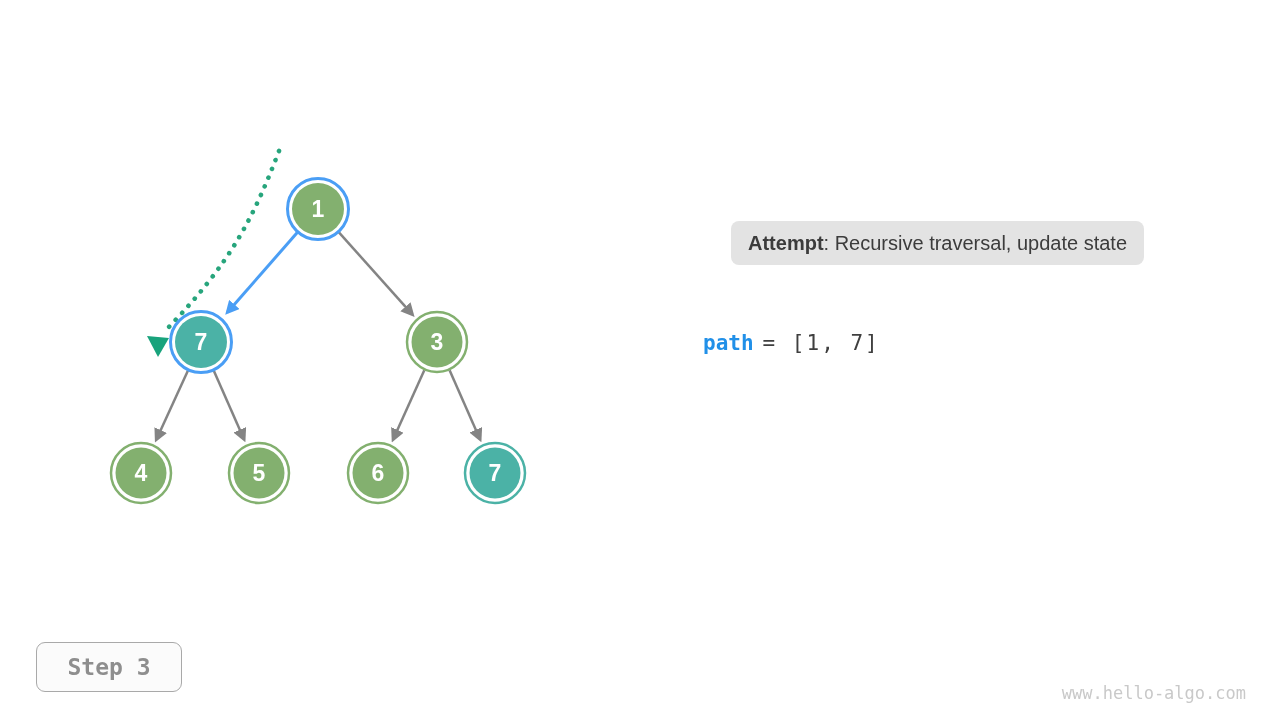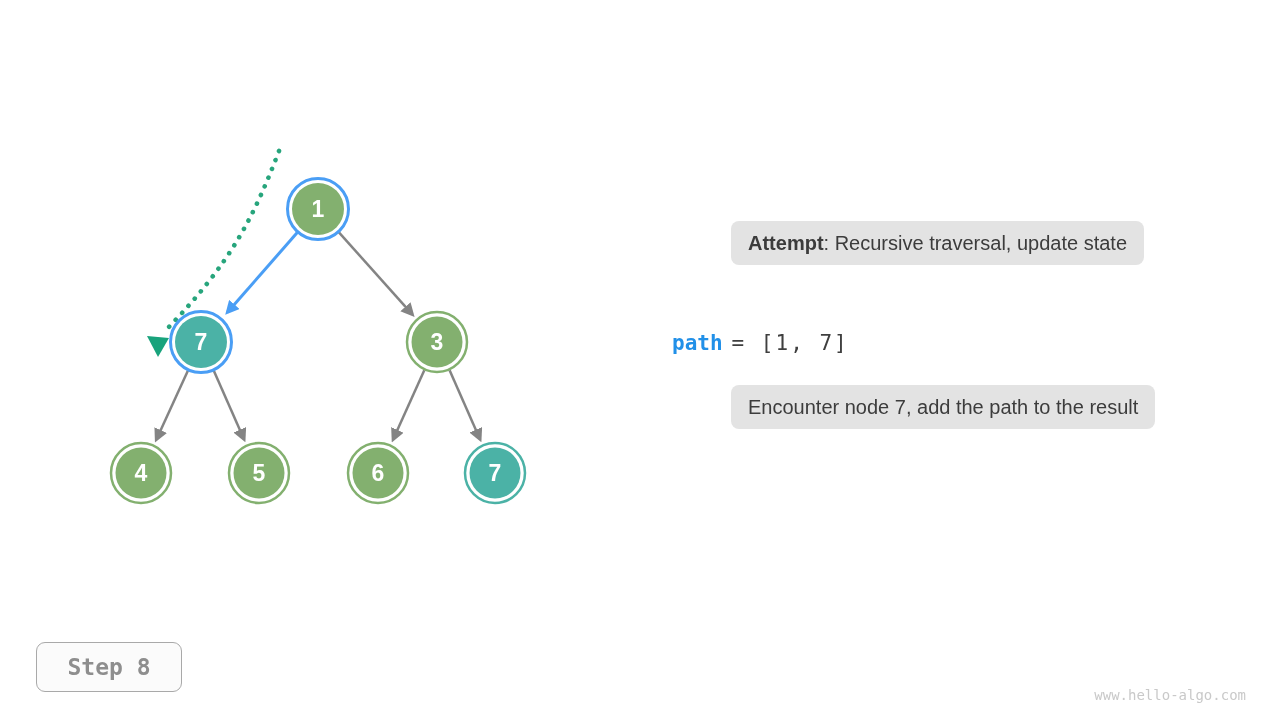--- a/index.html
+++ b/index.html
@@ -40,21 +40,21 @@
   .plainline {
     position: absolute;
     left: 703px;
     font-size: 20px;
     white-space: nowrap;
     color: #3c3c3c;
   }
   .bold-label { font-weight: 700; }
   .codeline {
     position: absolute;
-    left: 672px;
+    left: 703px;
     font-family: "DejaVu Sans Mono", monospace;
     font-size: 21px;
     white-space: nowrap;
     color: #3f3f3f;
   }
   .codeline .var { font-weight: 700; }
   .var-blue { color: #2190e8; }
   .var-teal { color: #2f9c8a; }
   .codeline .expr { margin-left: 9px; letter-spacing: 2px; }
 
@@ -76,21 +76,21 @@
     font-weight: 700;
     color: #8e8e8e;
   }
 
   
   .watermark {
     position: absolute;
     right: 34px;
     bottom: 17px;
     font-family: "DejaVu Sans Mono", monospace;
-    font-size: 14px;
+    font-size: 17px;
     color: #c9c9c9;
   }
 </style>
 </head>
 <body>
 
 <div class="stage">
 
   <svg id="tree-svg" width="560" height="560" viewBox="0 0 560 560">
     <defs>
@@ -157,24 +157,21 @@
 
   <div class="callout" style="top:221px;">
     <span class="bold-label">Attempt</span><span>: Recursive traversal, update state</span>
   </div>
 
 
   <div class="codeline" style="top:331px;">
     <span class="var var-blue">path</span><span class="expr">= [1, 7]</span>
   </div>
 
-  <div class="callout" style="top:385px;">
-    <span>Encounter node 7, add the path to the result</span>
-  </div>
 
 
   <div class="step-badge">
-    <span>Step 8</span>
+    <span>Step 3</span>
   </div>
 
   <div class="watermark">www.hello-algo.com</div>
 
 </div>
 
 </body></html>

